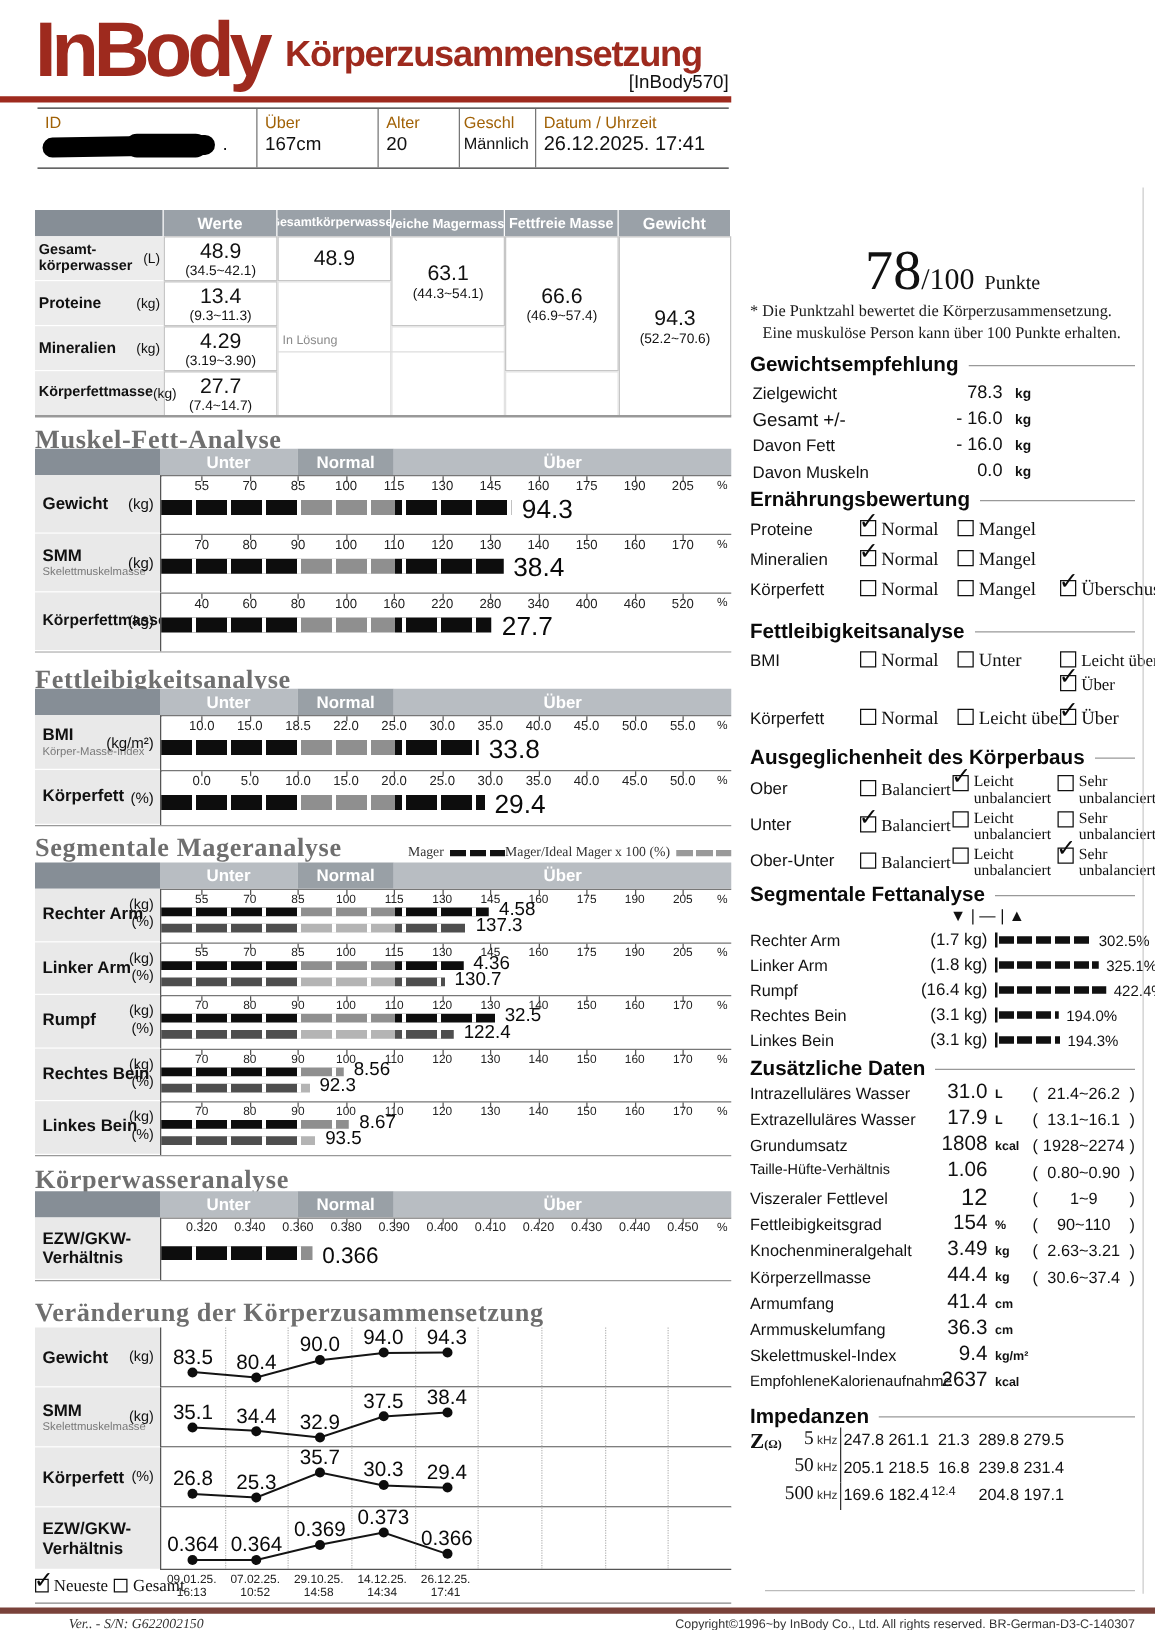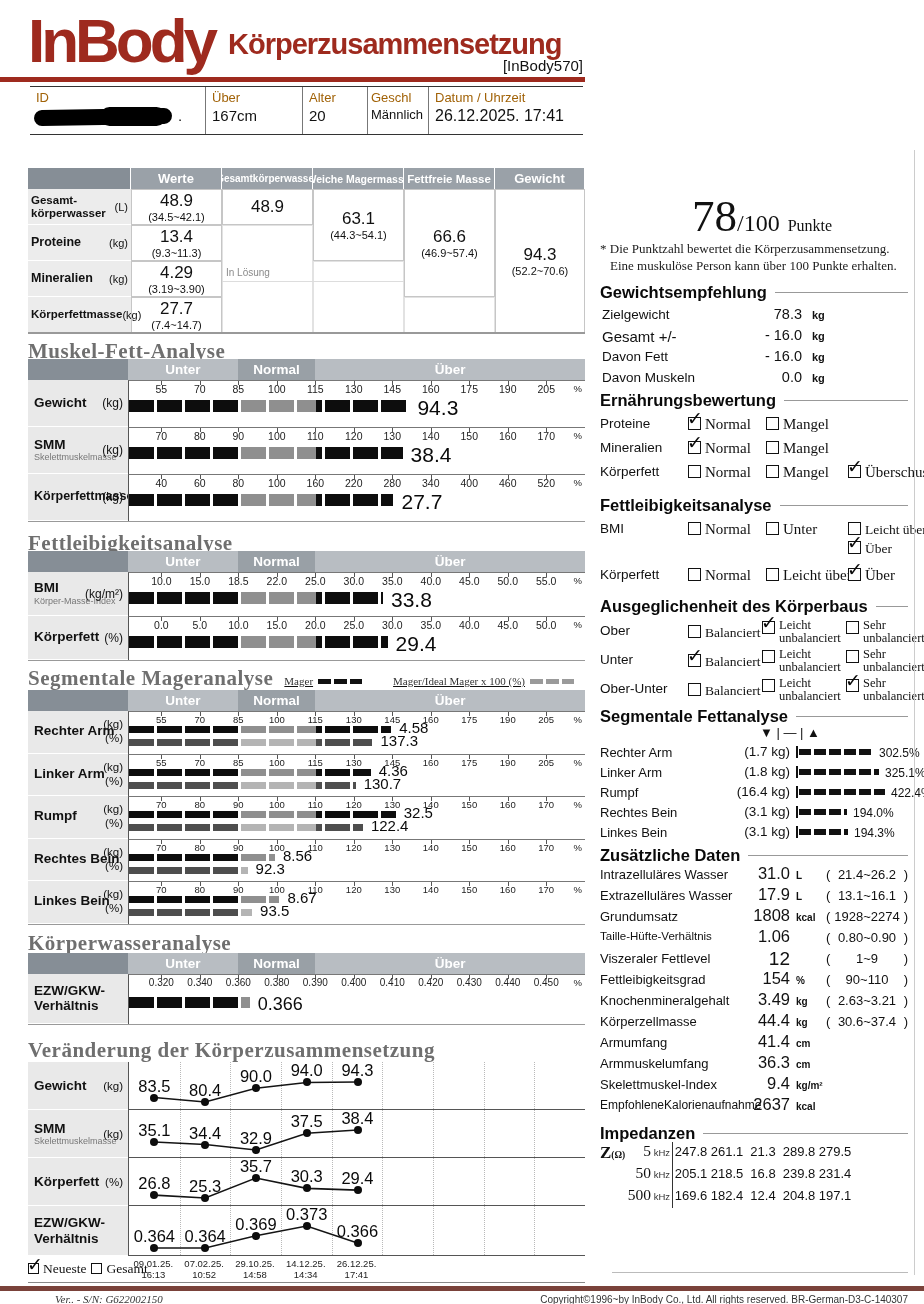--- a/index.html
+++ b/index.html
@@ -374,21 +374,21 @@
           <div class="bseg" style="left: 24%; width: 17%; top: 19px; height: 12px; background: rgb(143, 143, 143);"></div>
           <div class="bseg" style="left: 41%; width: 15.7%; top: 19px; height: 12px; background: rgb(13, 13, 13);"></div>
           <div class="bdash" style="left: 0px; width: 56.7%; top: 19px; height: 12px;"></div>
           <div class="bval" style="left: calc(56.7% + 8px); top: 15px; font-size: 21px;">29.4</div>
         </div>
       </div>
     </div>
 
   <div class="abs" style="left:28px;top:666px;width:557px;display:flex;align-items:baseline;">
     <div class="lhead" style="position:static;flex:0 0 auto;width:auto;">Segmentale Mageranalyse</div>
-    <div id="seg-legend" style="flex:1;display:flex;justify-content:center;gap:31px;align-items:center;text-decoration:underline;">
+    <div id="seg-legend" style="flex:1;display:flex;justify-content:flex-end;gap:0;align-items:center;">
         <span style="display: inline-flex; align-items: center; gap: 5px;">
           <span style="font-family: &quot;Liberation Serif&quot;, serif; font-size: 11px; color: rgb(51, 51, 51);">Mager</span>
           <span style="display: inline-block; width: 44px; height: 5px; background-image: repeating-linear-gradient(90deg, rgb(17, 17, 17) 0px, rgb(17, 17, 17) 13px, rgb(255, 255, 255) 13px, rgb(255, 255, 255) 16px);"></span>
         </span>
         <span style="display: inline-flex; align-items: center; gap: 5px;">
           <span style="font-family: &quot;Liberation Serif&quot;, serif; font-size: 11px; color: rgb(51, 51, 51);">Mager/Ideal Mager x 100 (%)</span>
           <span style="display: inline-block; width: 44px; height: 5px; background-image: repeating-linear-gradient(90deg, rgb(154, 154, 154) 0px, rgb(154, 154, 154) 13px, rgb(255, 255, 255) 13px, rgb(255, 255, 255) 16px);"></span>
         </span>
       </div>
   </div>
@@ -1077,21 +1077,21 @@
           <span style="width: 36px; text-align: center; font-size: 13px; padding-top: 2px;">16.8</span>
           <span style="width: 36px; text-align: center; font-size: 13px; padding-top: 2px;">239.8</span>
           <span style="width: 36px; text-align: center; font-size: 13px; padding-top: 2px;">231.4</span>
         </span>
       </div>
       <div style="display: flex; height: 22px; position: relative;">
         <span style="width: 70px; text-align: right; padding-right: 2px;"><span style="font-family: &quot;Liberation Serif&quot;, serif; font-size: 15.5px;">500</span><span style="font-size: 9.5px; color: rgb(51, 51, 51);"> kHz</span></span>
         <span style="display: flex; border-left: 1.4px solid rgb(51, 51, 51);">
           <span style="width: 36px; text-align: center; font-size: 13px; padding-top: 2px;">169.6</span>
           <span style="width: 36px; text-align: center; font-size: 13px; padding-top: 2px;">182.4</span>
-          <span style="width: 36px; text-align: center; font-size: 13px; padding-top: 2px;">12.4</span>
+          <span style="width: 36px; text-align: left; font-size: 10px; padding-top: 2px;">12.4</span>
           <span style="width: 36px; text-align: center; font-size: 13px; padding-top: 2px;">204.8</span>
           <span style="width: 36px; text-align: center; font-size: 13px; padding-top: 2px;">197.1</span>
         </span>
       </div>
     </div>
 
   <div class="hairline" style="left:612px;top:1272px;width:296px;height:1px;"></div>
   <div class="hairline" style="left:914px;top:150px;width:1px;height:1125px;background:#ccc;"></div>
 
   <div id="footer-bar" style="background: rgb(122, 66, 58);"></div>

